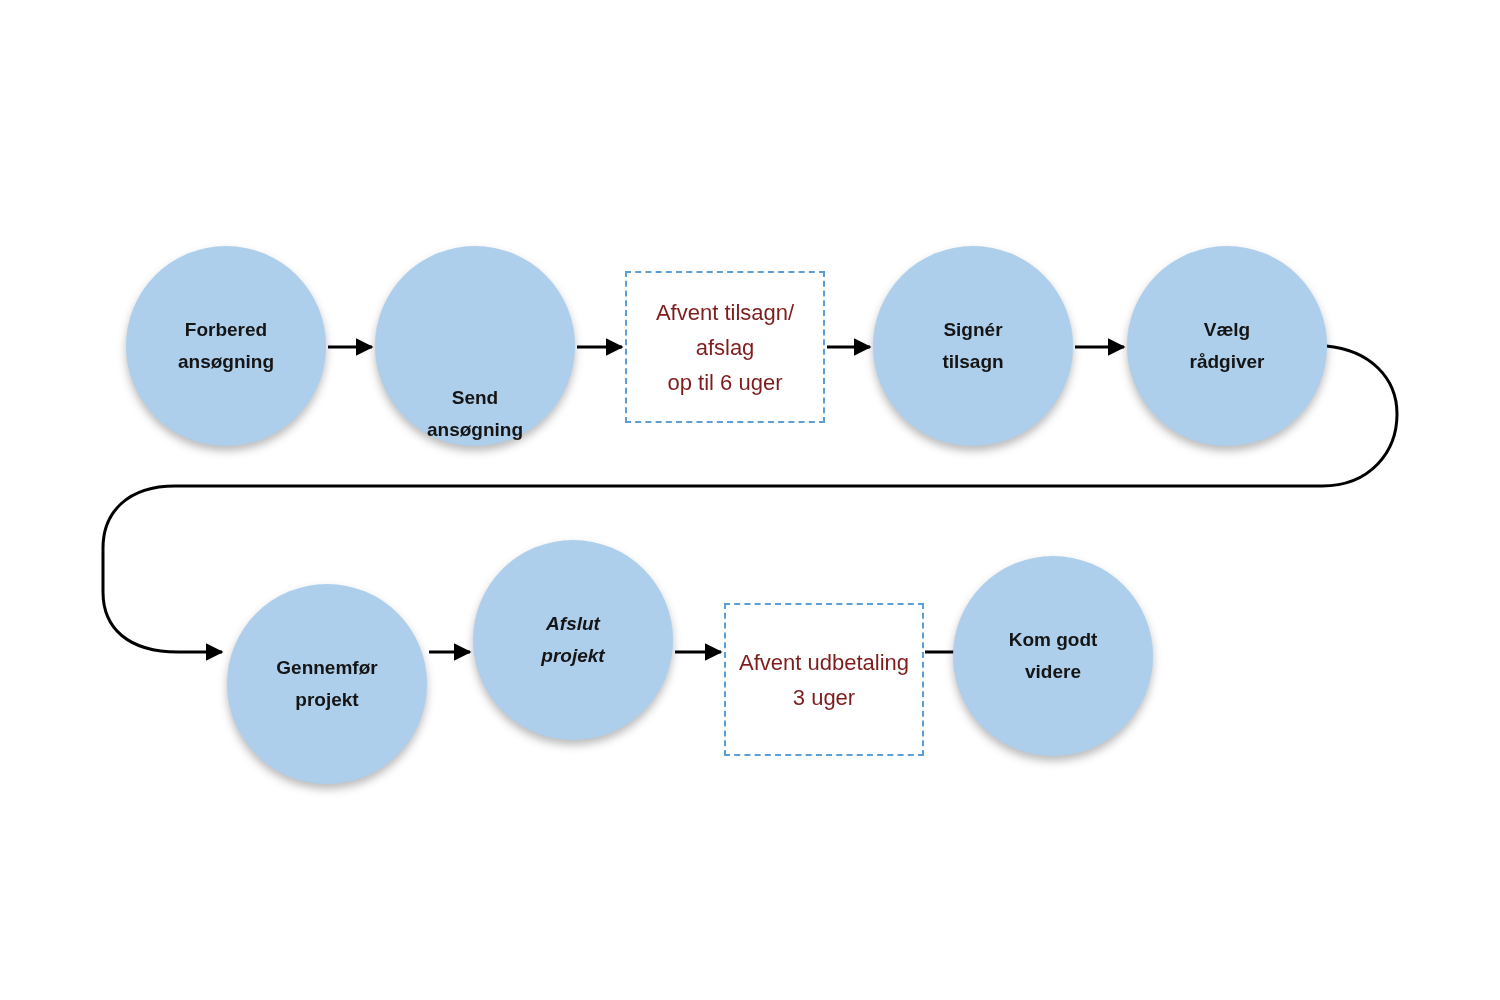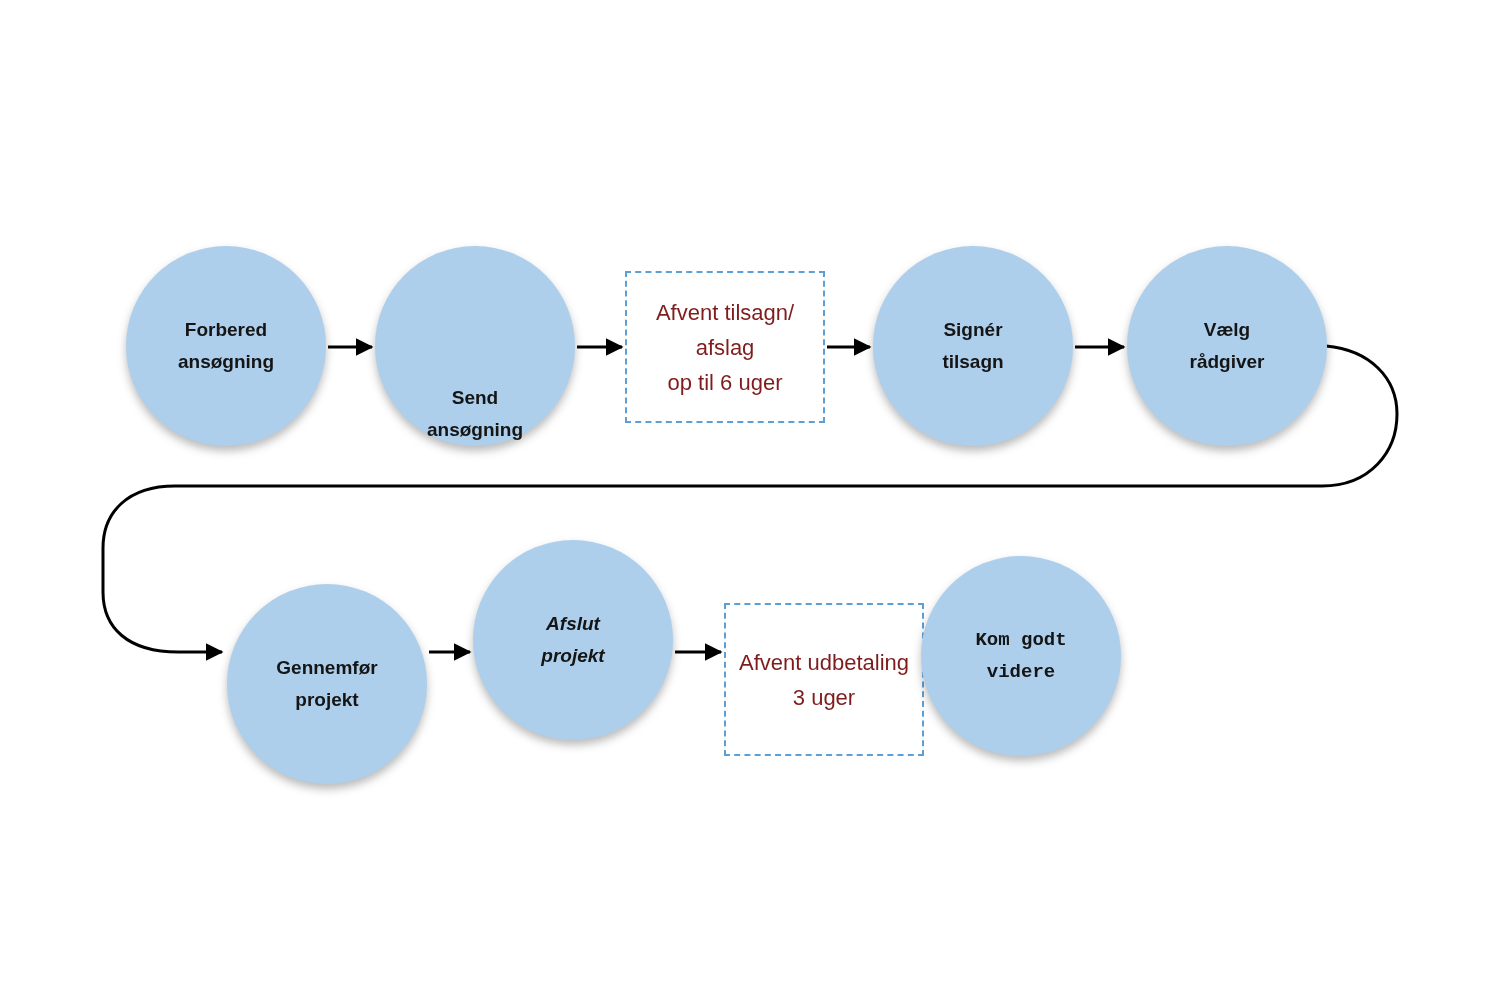--- a/index.html
+++ b/index.html
@@ -58,21 +58,21 @@
   }
   .label span { display: block; }
   #wait-box-1 { left: 625px; top: 271px; height: 152px; }
   #wait-box-2 { left: 724px; top: 603px; height: 153px; }
   #circle-1 { left: 126px;  top: 246px; }
   #circle-2 { left: 375px;  top: 246px; align-items: flex-end; }
   #circle-3 { left: 873px;  top: 246px; }
   #circle-4 { left: 1127px; top: 246px; }
   #circle-5 { left: 227px;  top: 584px; }
   #circle-6 { left: 473px;  top: 540px; font-style: italic; }
-  #circle-7 { left: 921px;  top: 556px; font-family: Liberation Mono, monospace; }
+  #circle-7 { left: 953px;  top: 556px; }
 </style>
 </head>
 <body>
 
 <div class="canvas">
 
   <svg class="connectors" viewBox="0 0 1500 1000" xmlns="http://www.w3.org/2000/svg">
     <defs>
       <marker id="arrowhead" viewBox="0 0 12 12" refX="11" refY="6" markerWidth="6" markerHeight="6" orient="auto-start-reverse">
         <path d="M0,0 L12,6 L0,12 Z" fill="#000000"></path>

